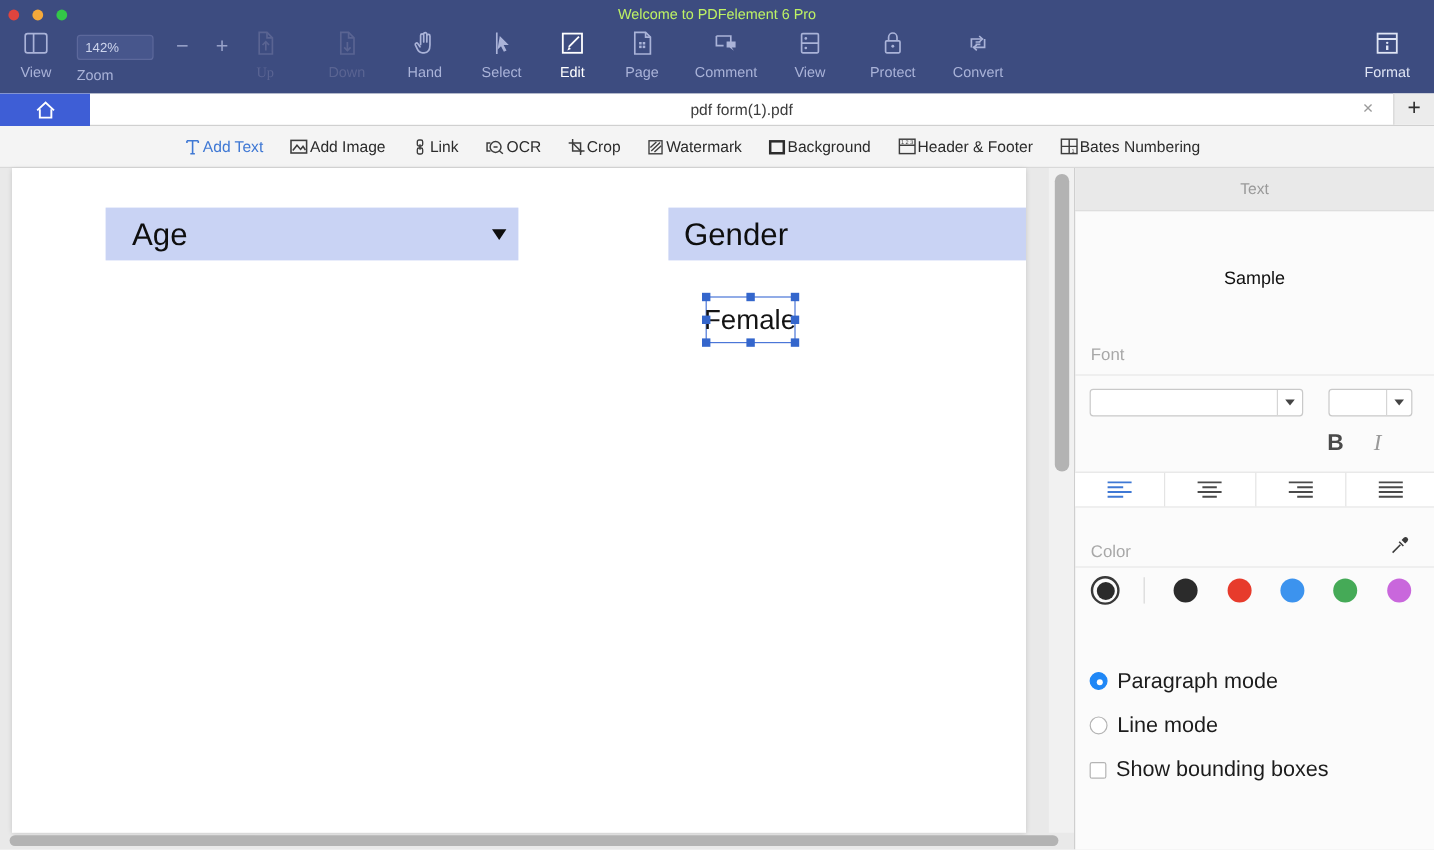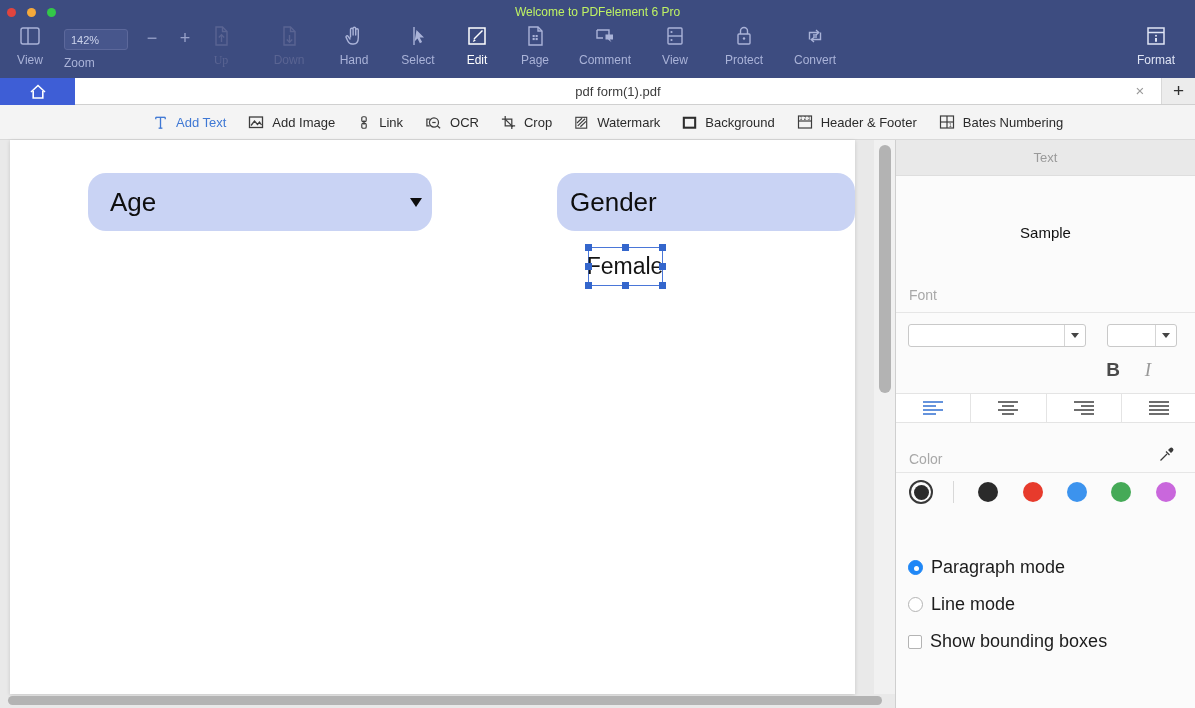--- a/index.html
+++ b/index.html
@@ -35,30 +35,30 @@
   .home-tab { width:75px; height:27px; background:#3e5ed6; display:flex; align-items:center; justify-content:center; cursor:pointer; }
   .doc-tab { flex:1; position:relative; display:flex; align-items:center; justify-content:center; cursor:pointer; }
   .tab-title { font-size:13px; color:#3c3c3c; }
   .tab-close { position:absolute; right:12px; top:4px; color:#9a9a9a; font-size:15px; line-height:18px; width:18px; text-align:center; cursor:pointer; }
   .newtab { width:34px; background:#ececec; border-left:1px solid #d8d8d8; display:flex; align-items:center;
     justify-content:center; font-size:19px; font-weight:300; color:#2f2f2f; cursor:pointer; }
 
   
   .editbar { position:absolute; top:105px; left:0; width:1195px; height:35px; background:#f4f4f4;
     border-bottom:1px solid #d9d9d9; display:flex; align-items:center; padding-left:152px; gap:21px; }
-  .ebtn { display:flex; align-items:center; gap:7px; font-size:13px; color:#2b2b2b; white-space:nowrap; cursor:pointer; }
+  .ebtn { display:flex; align-items:center; font-size:13px; color:#2b2b2b; white-space:nowrap; cursor:pointer; }
   .ebtn svg { display:block; }
   .ebtn.active { color:#3f78d4; }
 
   
   .doc-area { position:absolute; top:140px; left:0; width:895px; height:568px; background:#e9e9e9; }
   .page { position:absolute; left:10px; top:0; width:845px; height:554px; background:#ffffff;
     box-shadow:0 1px 4px rgba(0,0,0,.15); }
-  .field { position:absolute; height:58px; background:#c9d3f4; display:flex; align-items:center;
-    font-size:26px; color:#0e0e0e; cursor:pointer;border-radius:18px; }
+  .field { position:absolute; height:44px; background:#c9d3f4; display:flex; align-items:center;
+    font-size:26px; color:#0e0e0e; cursor:pointer; }
   .field.age { left:78px; top:33px; width:344px; padding-left:22px; }
   .field.gender { left:547px; top:33px; width:298px; padding-left:13px; }
   .dd-arrow { position:absolute; right:10px; top:50%; margin-top:-4px; width:0; height:0;
     border-left:6px solid transparent; border-right:6px solid transparent; border-top:9px solid #0e0e0e; }
 
   .textbox { position:absolute; left:578px; top:107px; width:75px; height:39px; border:1px solid #4a76d8;
     display:flex; align-items:center; justify-content:center; font-size:23px; color:#141414; cursor:text; }
   .caret { display:inline-block; width:2px; height:22px; background:#141414; margin-left:1px; }
   .handle { position:absolute; width:7px; height:7px; background:#3466cc; }
   .h-tl { left:-4px; top:-4px; } .h-tm { left:50%; margin-left:-4px; top:-4px; } .h-tr { right:-4px; top:-4px; }

